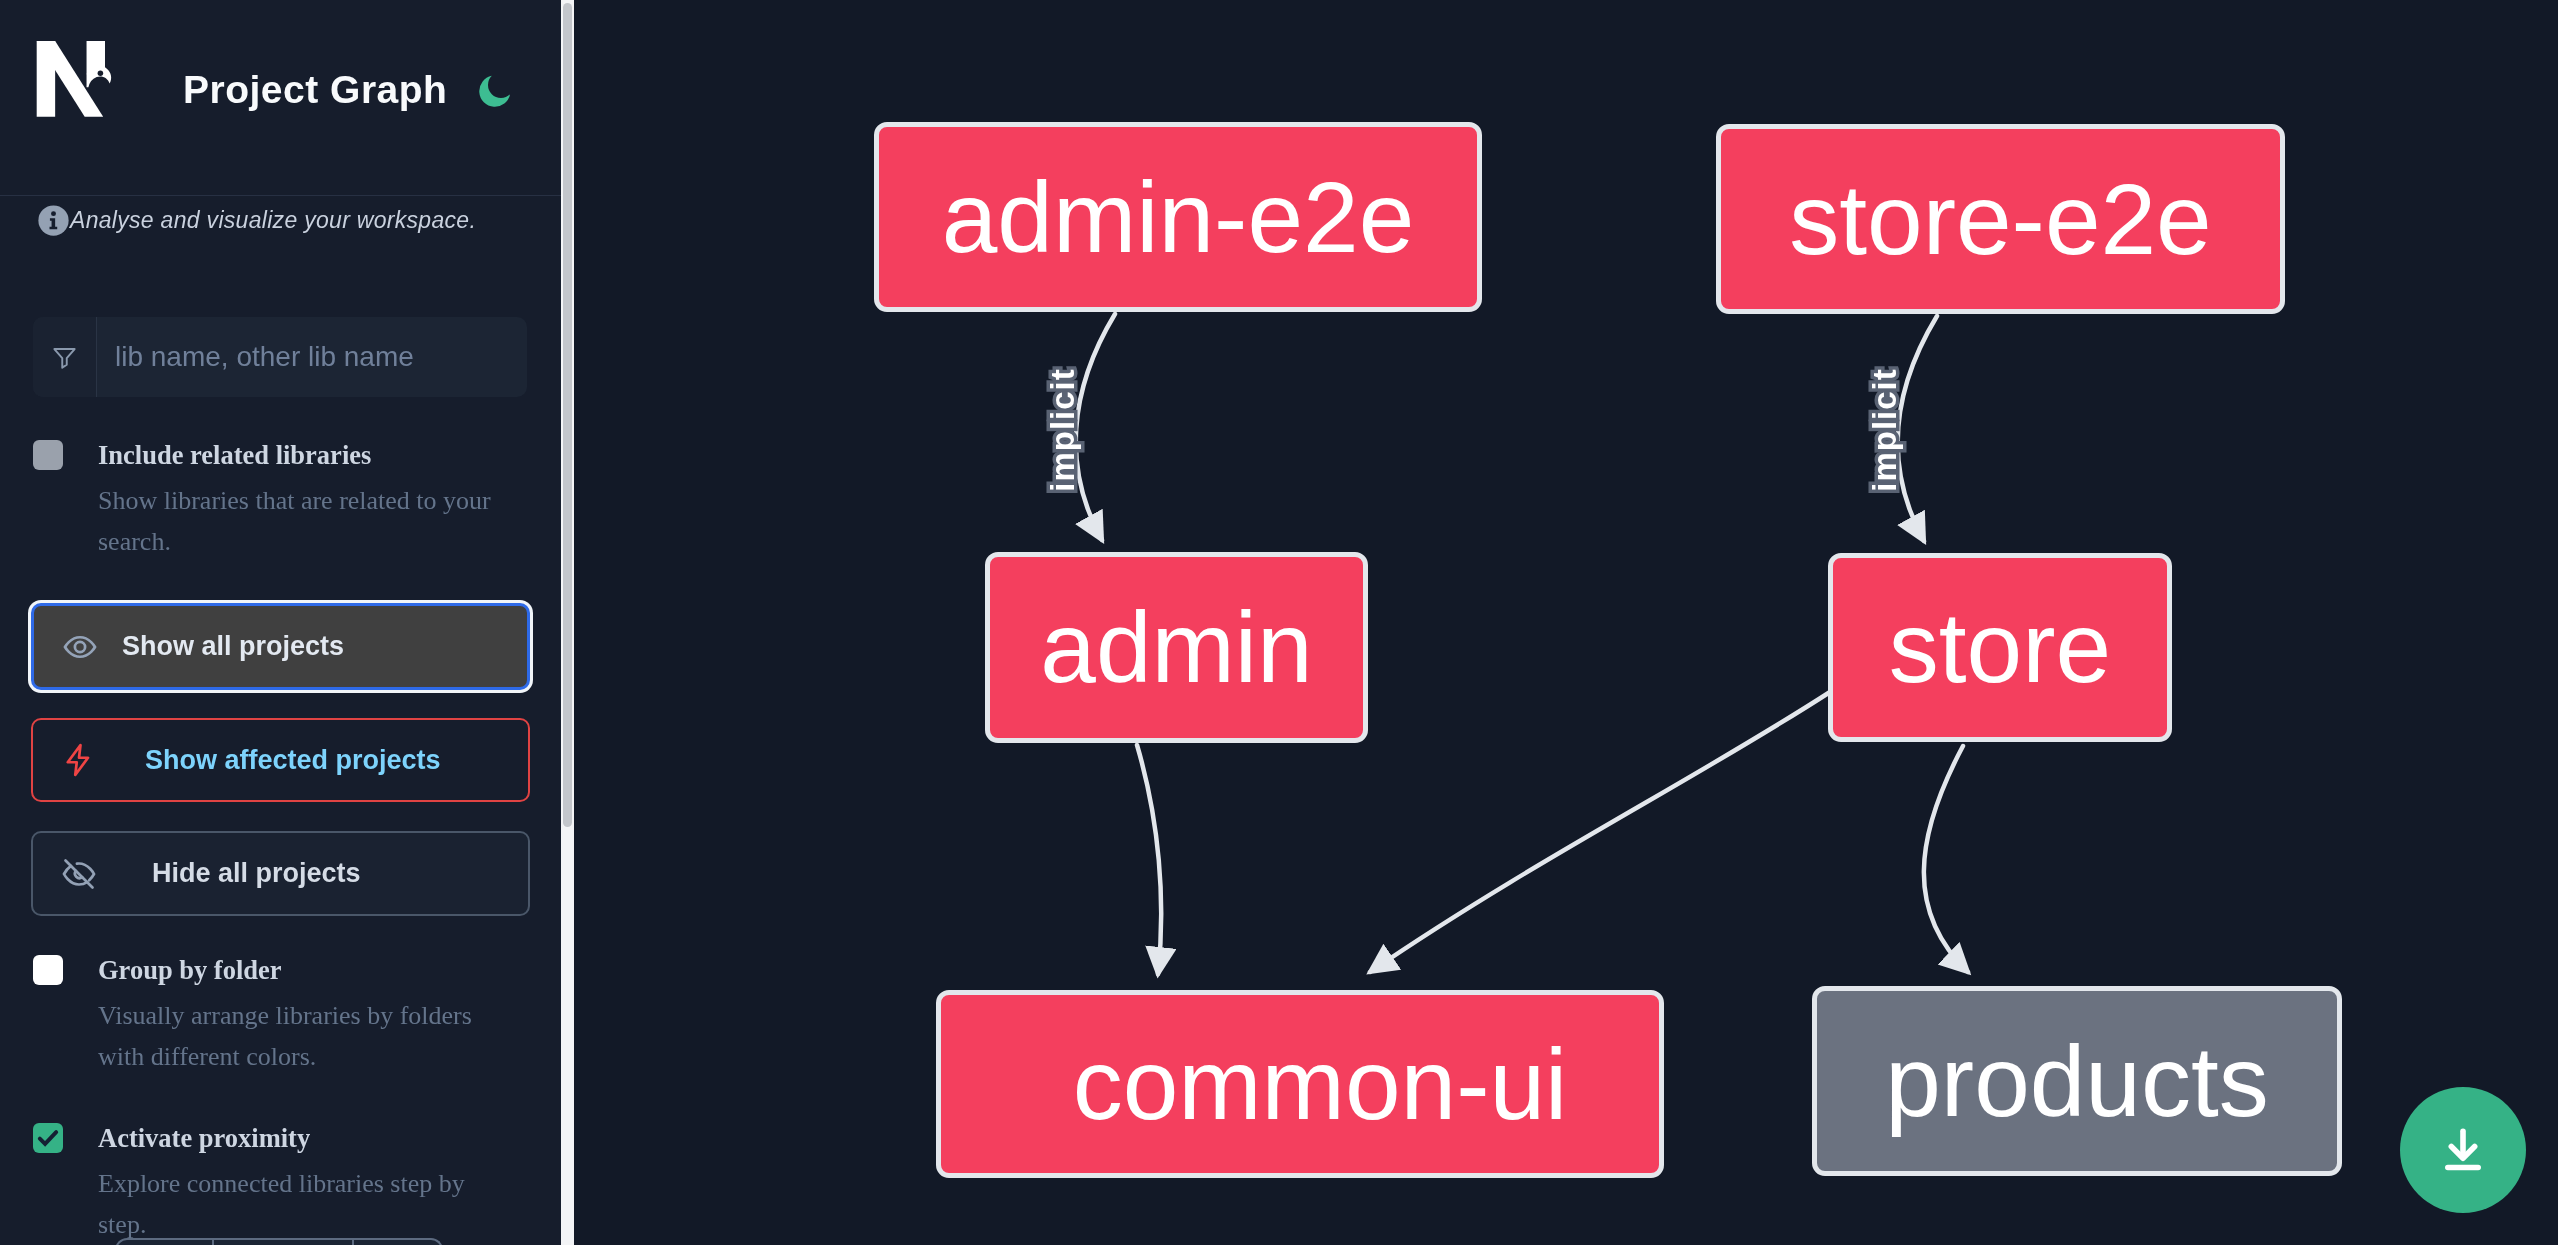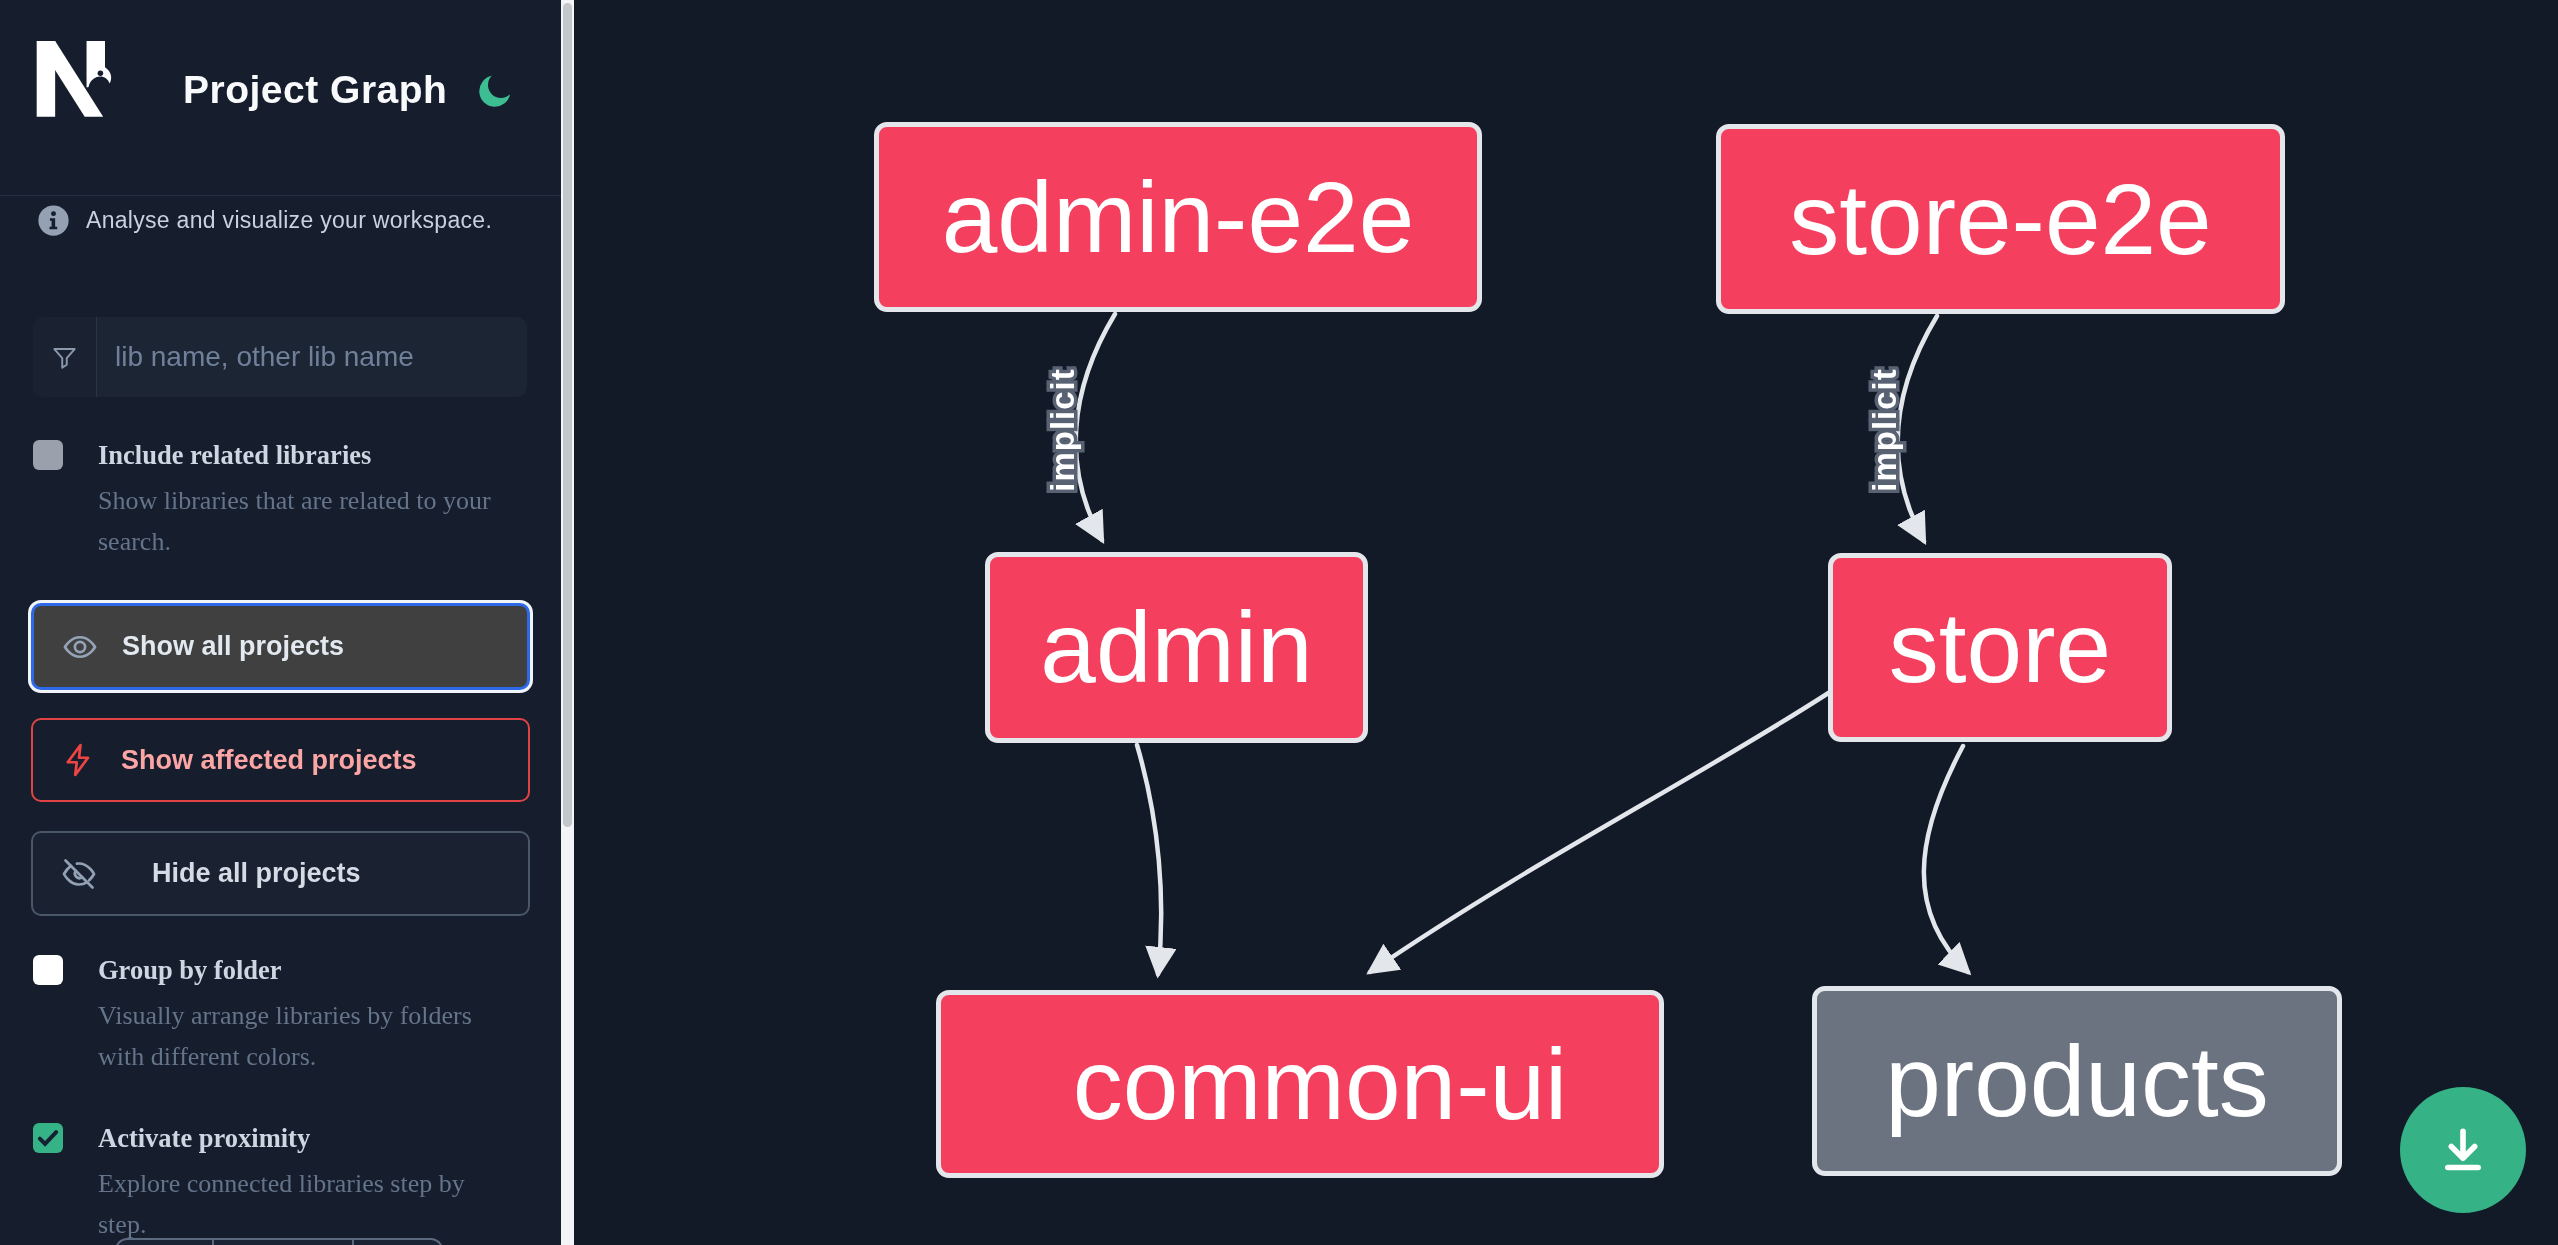--- a/index.html
+++ b/index.html
@@ -6,21 +6,21 @@
     font-family:"Liberation Sans", sans-serif;-webkit-font-smoothing:antialiased;}
   .app{position:relative;width:2558px;height:1245px;}
 
   
   .sidebar{position:absolute;left:0;top:0;width:561px;height:1245px;background:#161d2c;}
   .sb-header{position:absolute;left:0;top:0;width:561px;height:195px;border-bottom:1px solid #273043;}
   .nx-logo{position:absolute;left:33px;top:36px;width:96px;height:82px;}
   .app-title{position:absolute;left:183px;top:68px;font-size:39px;font-weight:700;color:#f8fafc;letter-spacing:.5px;}
   .theme-toggle{position:absolute;left:472px;top:70px;width:44px;height:44px;cursor:pointer;}
 
-  .info-row{position:absolute;left:37px;top:204px;display:flex;align-items:center;gap:16px;}
+  .info-row{position:absolute;left:37px;top:204px;display:flex;align-items:center;font-style:italic;}
   .info-icon{width:33px;height:33px;flex:0 0 auto;}
   .info-text{font-size:23px;color:#c9d1de;letter-spacing:.3px;}
 
   .searchbox{position:absolute;left:33px;top:317px;width:494px;height:80px;background:#1c2534;border-radius:10px;display:flex;align-items:center;}
   .search-iconcell{width:63px;height:80px;display:flex;align-items:center;justify-content:center;border-right:1px solid #2a3445;background:#1a2231;border-radius:10px 0 0 10px;}
   .searchbox input{flex:1;height:76px;background:transparent;border:none;outline:none;color:#aab6c8;
     font-size:28px;padding:0 0 0 18px;font-family:"Liberation Sans", sans-serif;}
   .searchbox input::placeholder{color:#70809a;opacity:1;}
 
   .opt-row{position:absolute;left:33px;width:460px;font-family:Liberation Serif, serif;}
@@ -31,21 +31,21 @@
   .checkbox svg{position:absolute;left:1px;top:1px;width:28px;height:28px;}
   .opt-label{display:block;margin-left:65px;font-size:26.5px;font-weight:700;color:#ced6e2;line-height:34px;cursor:pointer;}
   .opt-desc{display:block;margin-left:65px;margin-top:8px;font-size:26px;color:#64748b;line-height:41px;max-width:432px;}
 
   .sb-btn{position:absolute;left:31px;width:499px;border-radius:10px;display:flex;align-items:center;gap:24px;
     padding:0 0 0 28px;box-sizing:border-box;background:transparent;cursor:pointer;}
   .sb-btn .btn-label{font-size:27px;font-weight:700;}
   .btn-all{top:603px;height:87px;border:3px solid #2e6ae8;box-shadow:0 0 0 3px #f1f5f9;background:#404040;}
   .btn-all .btn-label{color:#e3e9f1;}
   .btn-affected{top:718px;height:84px;border:2.5px solid #e04343;}
-  .btn-affected .btn-label{color:#fca5a5;}
+  .btn-affected .btn-label{color:#7dd3fc;margin-left:24px;}
   .btn-hide{top:831px;height:85px;border:2px solid #4a5769;background:#1a2231;}
   .btn-hide .btn-label{color:#d5dce6;margin-left:31px;}
   .btn-icon{width:36px;height:36px;flex:0 0 auto;}
 
   .stepper{position:absolute;left:115px;top:1238px;width:328px;height:12px;background:#1b2434;
     border:2px solid #5c6a80;border-bottom:none;border-radius:12px 12px 0 0;box-sizing:border-box;}
   .stepper .sep{position:absolute;top:0;width:2px;height:100%;background:#5c6a80;}
   .stepper .sep.s1{left:95px;} .stepper .sep.s2{left:235px;}
 
   

